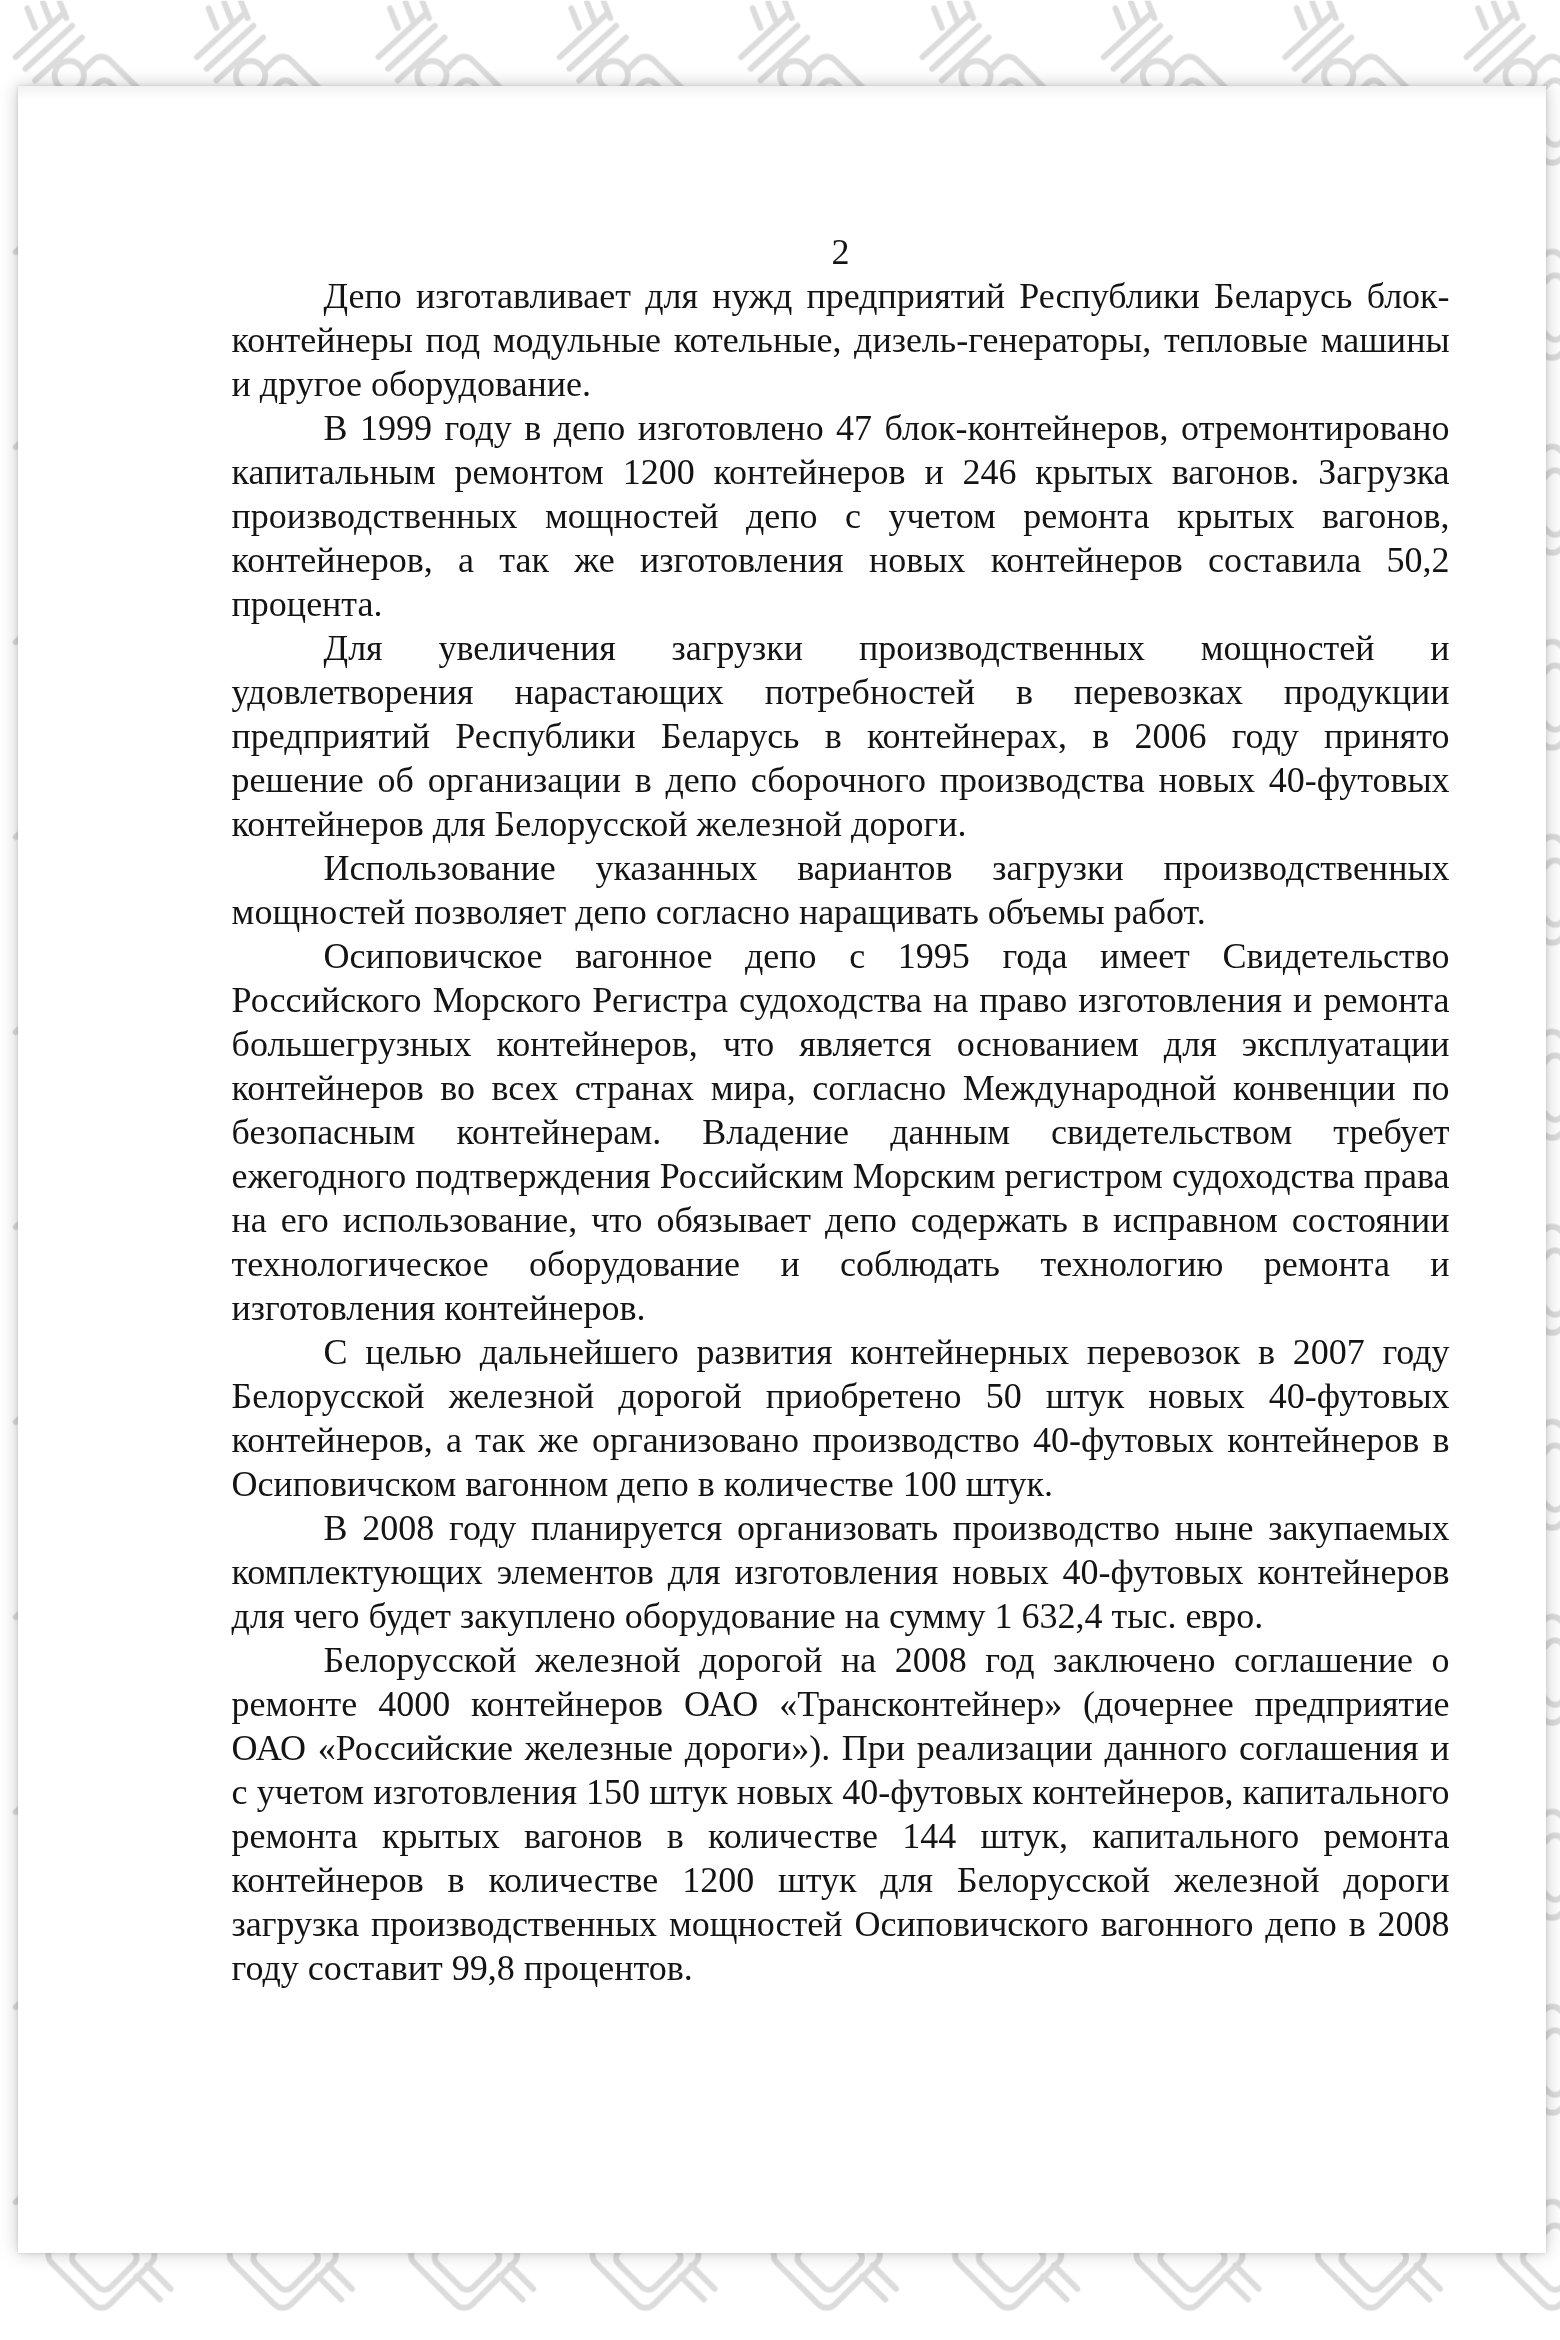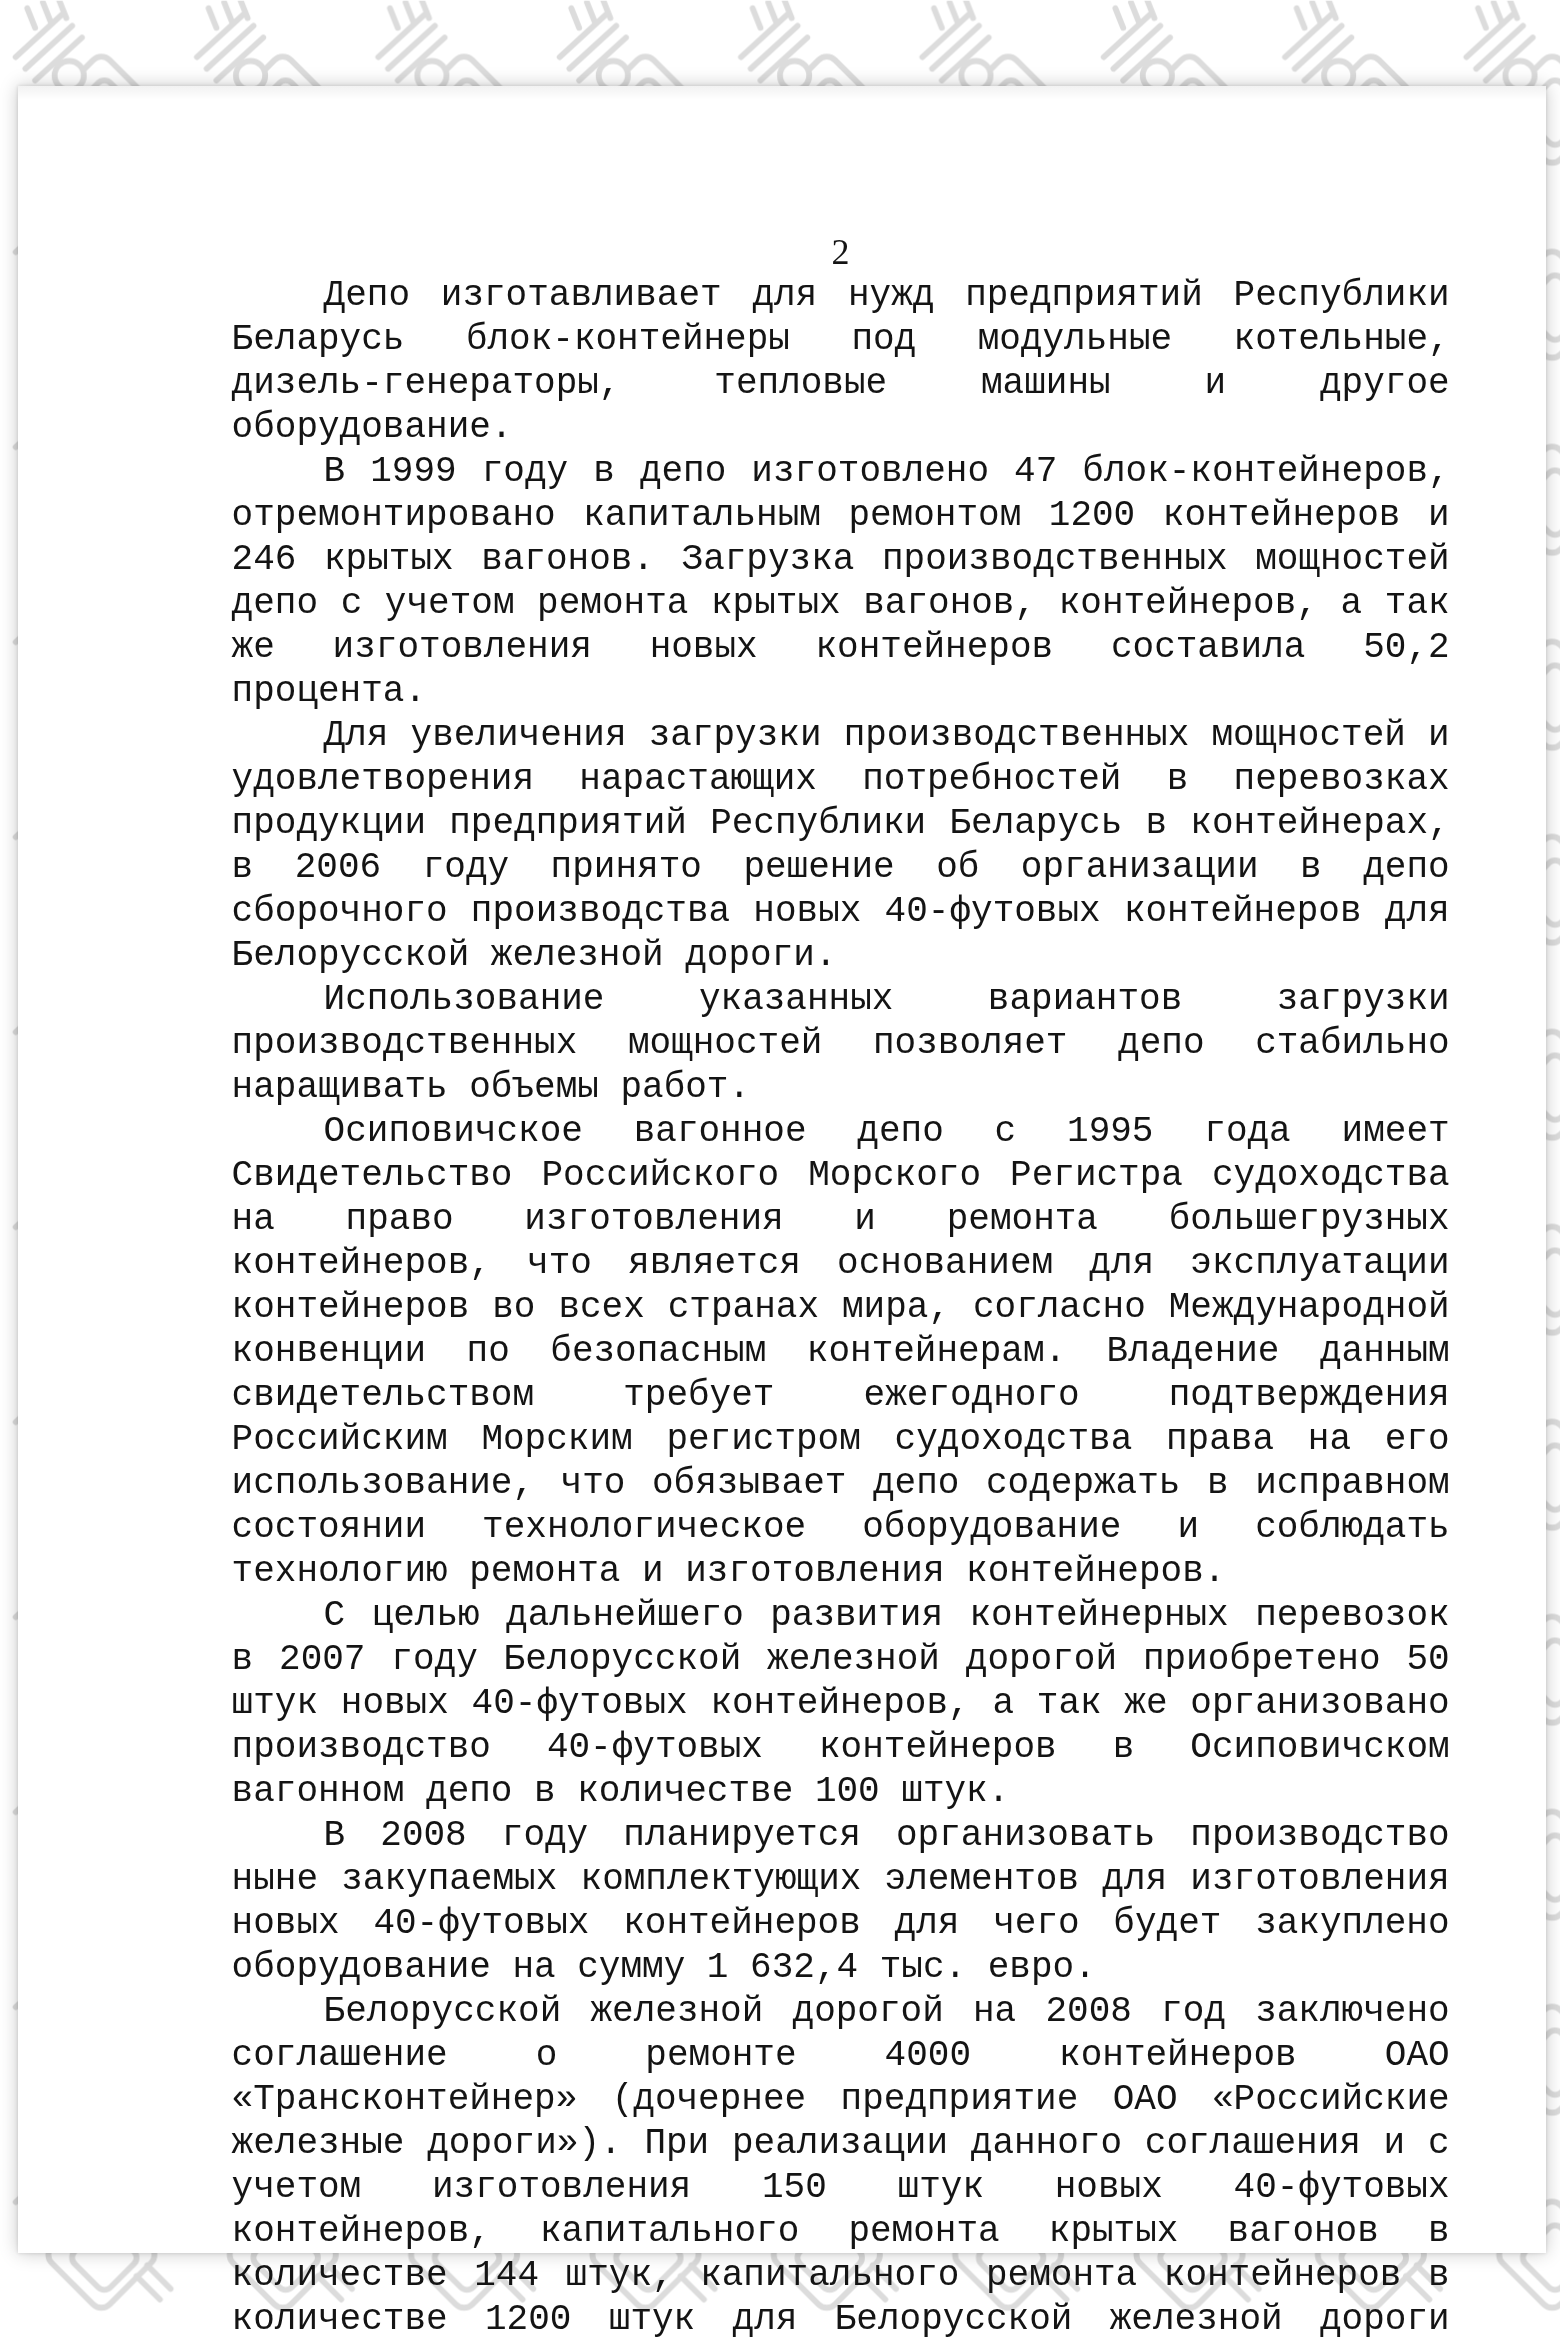--- a/index.html
+++ b/index.html
@@ -44,21 +44,20 @@
     text-align: center;
     color: var(--text-color, #141414);
   }
   p.body-paragraph {
     margin: 0;
     text-indent: 92px;
     text-align: justify;
     font-size: 36px;
     line-height: 44px;
     color: var(--text-color, #141414);
-    font-family: Liberation Mono, monospace;
   }
 </style>
 </head>
 <body>
 
 <svg class="bg" width="1560" height="2341" viewBox="0 0 1600 2400" aria-hidden="true">
   <defs>
     <pattern id="tile" width="186" height="200" patternUnits="userSpaceOnUse">
 
       <g class="pm">
@@ -81,21 +80,21 @@
 
 <div class="page">
   <div class="page-number">2</div>
 
   <p class="body-paragraph">Депо изготавливает для нужд предприятий Республики Беларусь блок-контейнеры под модульные котельные, дизель-генераторы, тепловые машины и другое оборудование.</p>
 
   <p class="body-paragraph">В 1999 году в депо изготовлено 47 блок-контейнеров, отремонтировано капитальным ремонтом 1200 контейнеров и 246 крытых вагонов. Загрузка производственных мощностей депо с учетом ремонта крытых вагонов, контейнеров, а так же изготовления новых контейнеров составила 50,2 процента.</p>
 
   <p class="body-paragraph">Для увеличения загрузки производственных мощностей и удовлетворения нарастающих потребностей в перевозках продукции предприятий Республики Беларусь в контейнерах, в 2006 году принято решение об организации в депо сборочного производства новых 40-футовых контейнеров для Белорусской железной дороги.</p>
 
-  <p class="body-paragraph">Использование указанных вариантов загрузки производственных мощностей позволяет депо стабильно наращивать объемы работ.</p>
+  <p class="body-paragraph">Использование указанных вариантов загрузки производственных мощностей позволяет депо согласно наращивать объемы работ.</p>
 
   <p class="body-paragraph">Осиповичское вагонное депо с 1995 года имеет Свидетельство Российского Морского Регистра судоходства на право изготовления и ремонта большегрузных контейнеров, что является основанием для эксплуатации контейнеров во всех странах мира, согласно Международной конвенции по безопасным контейнерам. Владение данным свидетельством требует ежегодного подтверждения Российским Морским регистром судоходства права на его использование, что обязывает депо содержать в исправном состоянии технологическое оборудование и соблюдать технологию ремонта и изготовления контейнеров.</p>
 
   <p class="body-paragraph">С целью дальнейшего развития контейнерных перевозок в 2007 году Белорусской железной дорогой приобретено 50 штук новых 40-футовых контейнеров, а так же организовано производство 40-футовых контейнеров в Осиповичском вагонном депо в количестве 100 штук.</p>
 
   <p class="body-paragraph">В 2008 году планируется организовать производство ныне закупаемых комплектующих элементов для изготовления новых 40-футовых контейнеров для чего будет закуплено оборудование на сумму 1&nbsp;632,4 тыс. евро.</p>
 
   <p class="body-paragraph">Белорусской железной дорогой на 2008 год заключено соглашение о ремонте 4000 контейнеров ОАО «Трансконтейнер» (дочернее предприятие ОАО «Российские железные дороги»). При реализации данного соглашения и с учетом изготовления 150 штук новых 40-футовых контейнеров, капитального ремонта крытых вагонов в количестве 144 штук, капитального ремонта контейнеров в количестве 1200 штук для Белорусской железной дороги загрузка производственных мощностей Осиповичского вагонного депо в 2008 году составит 99,8 процентов.</p>
 </div>
 

